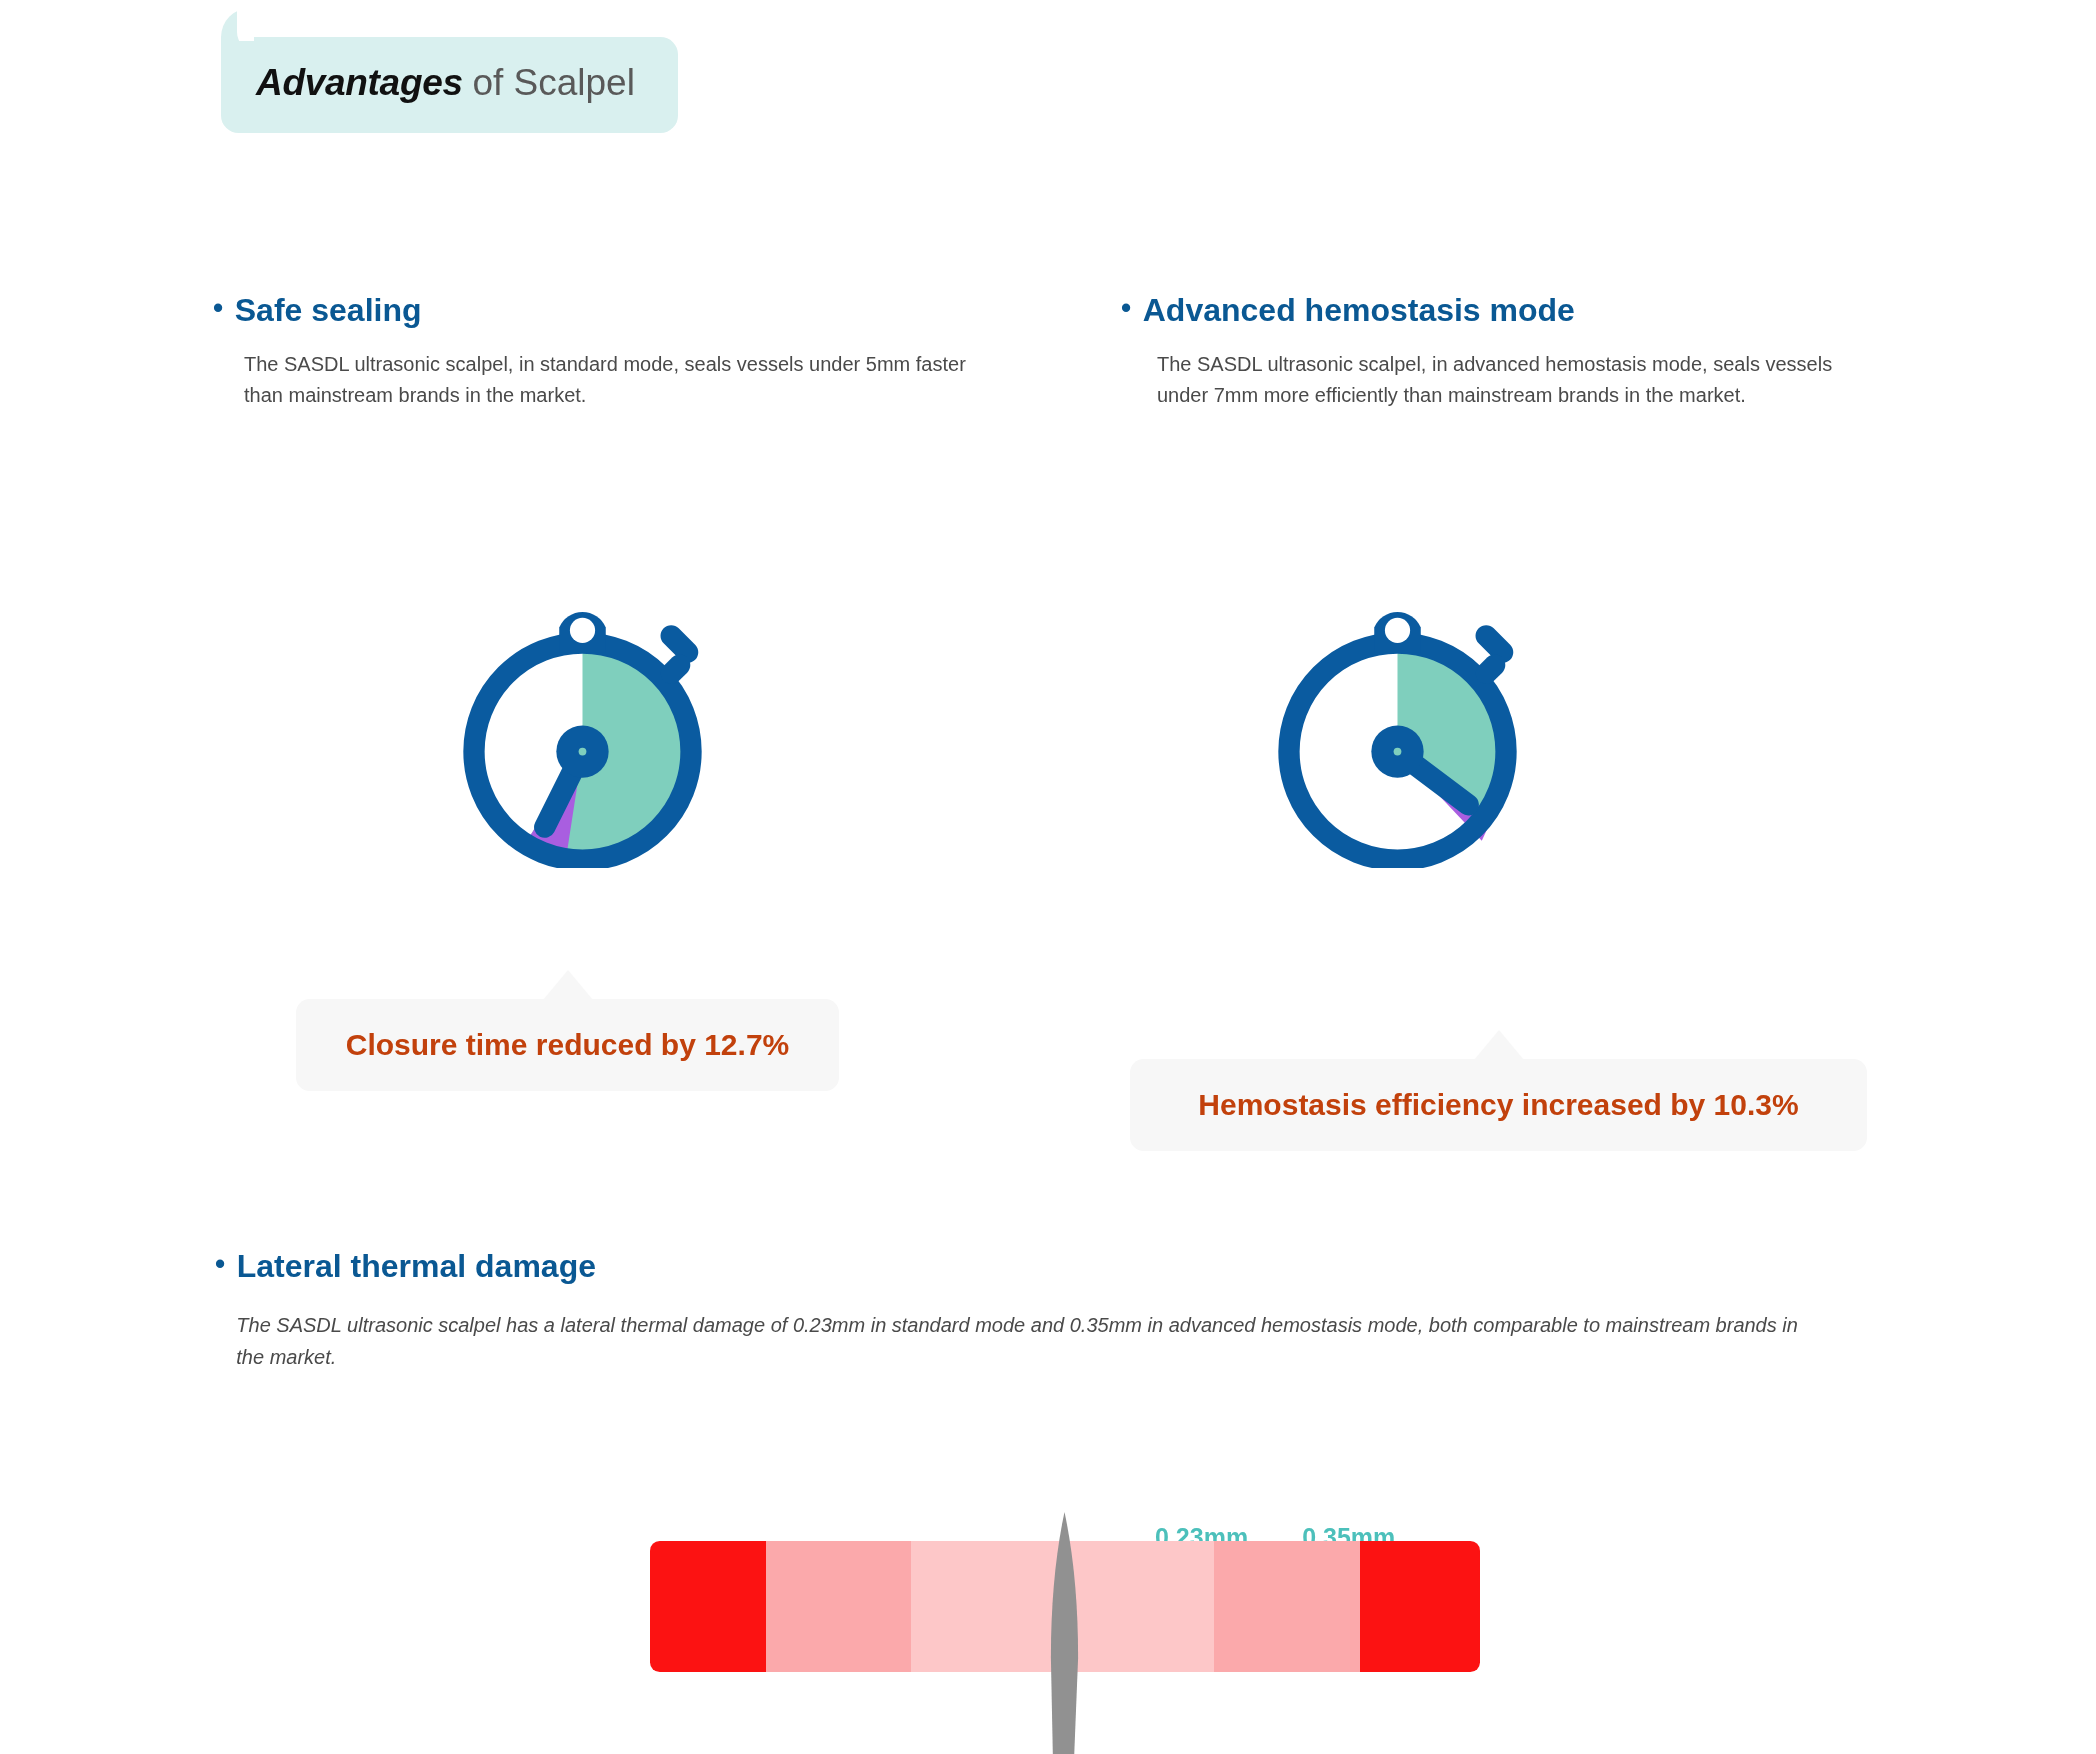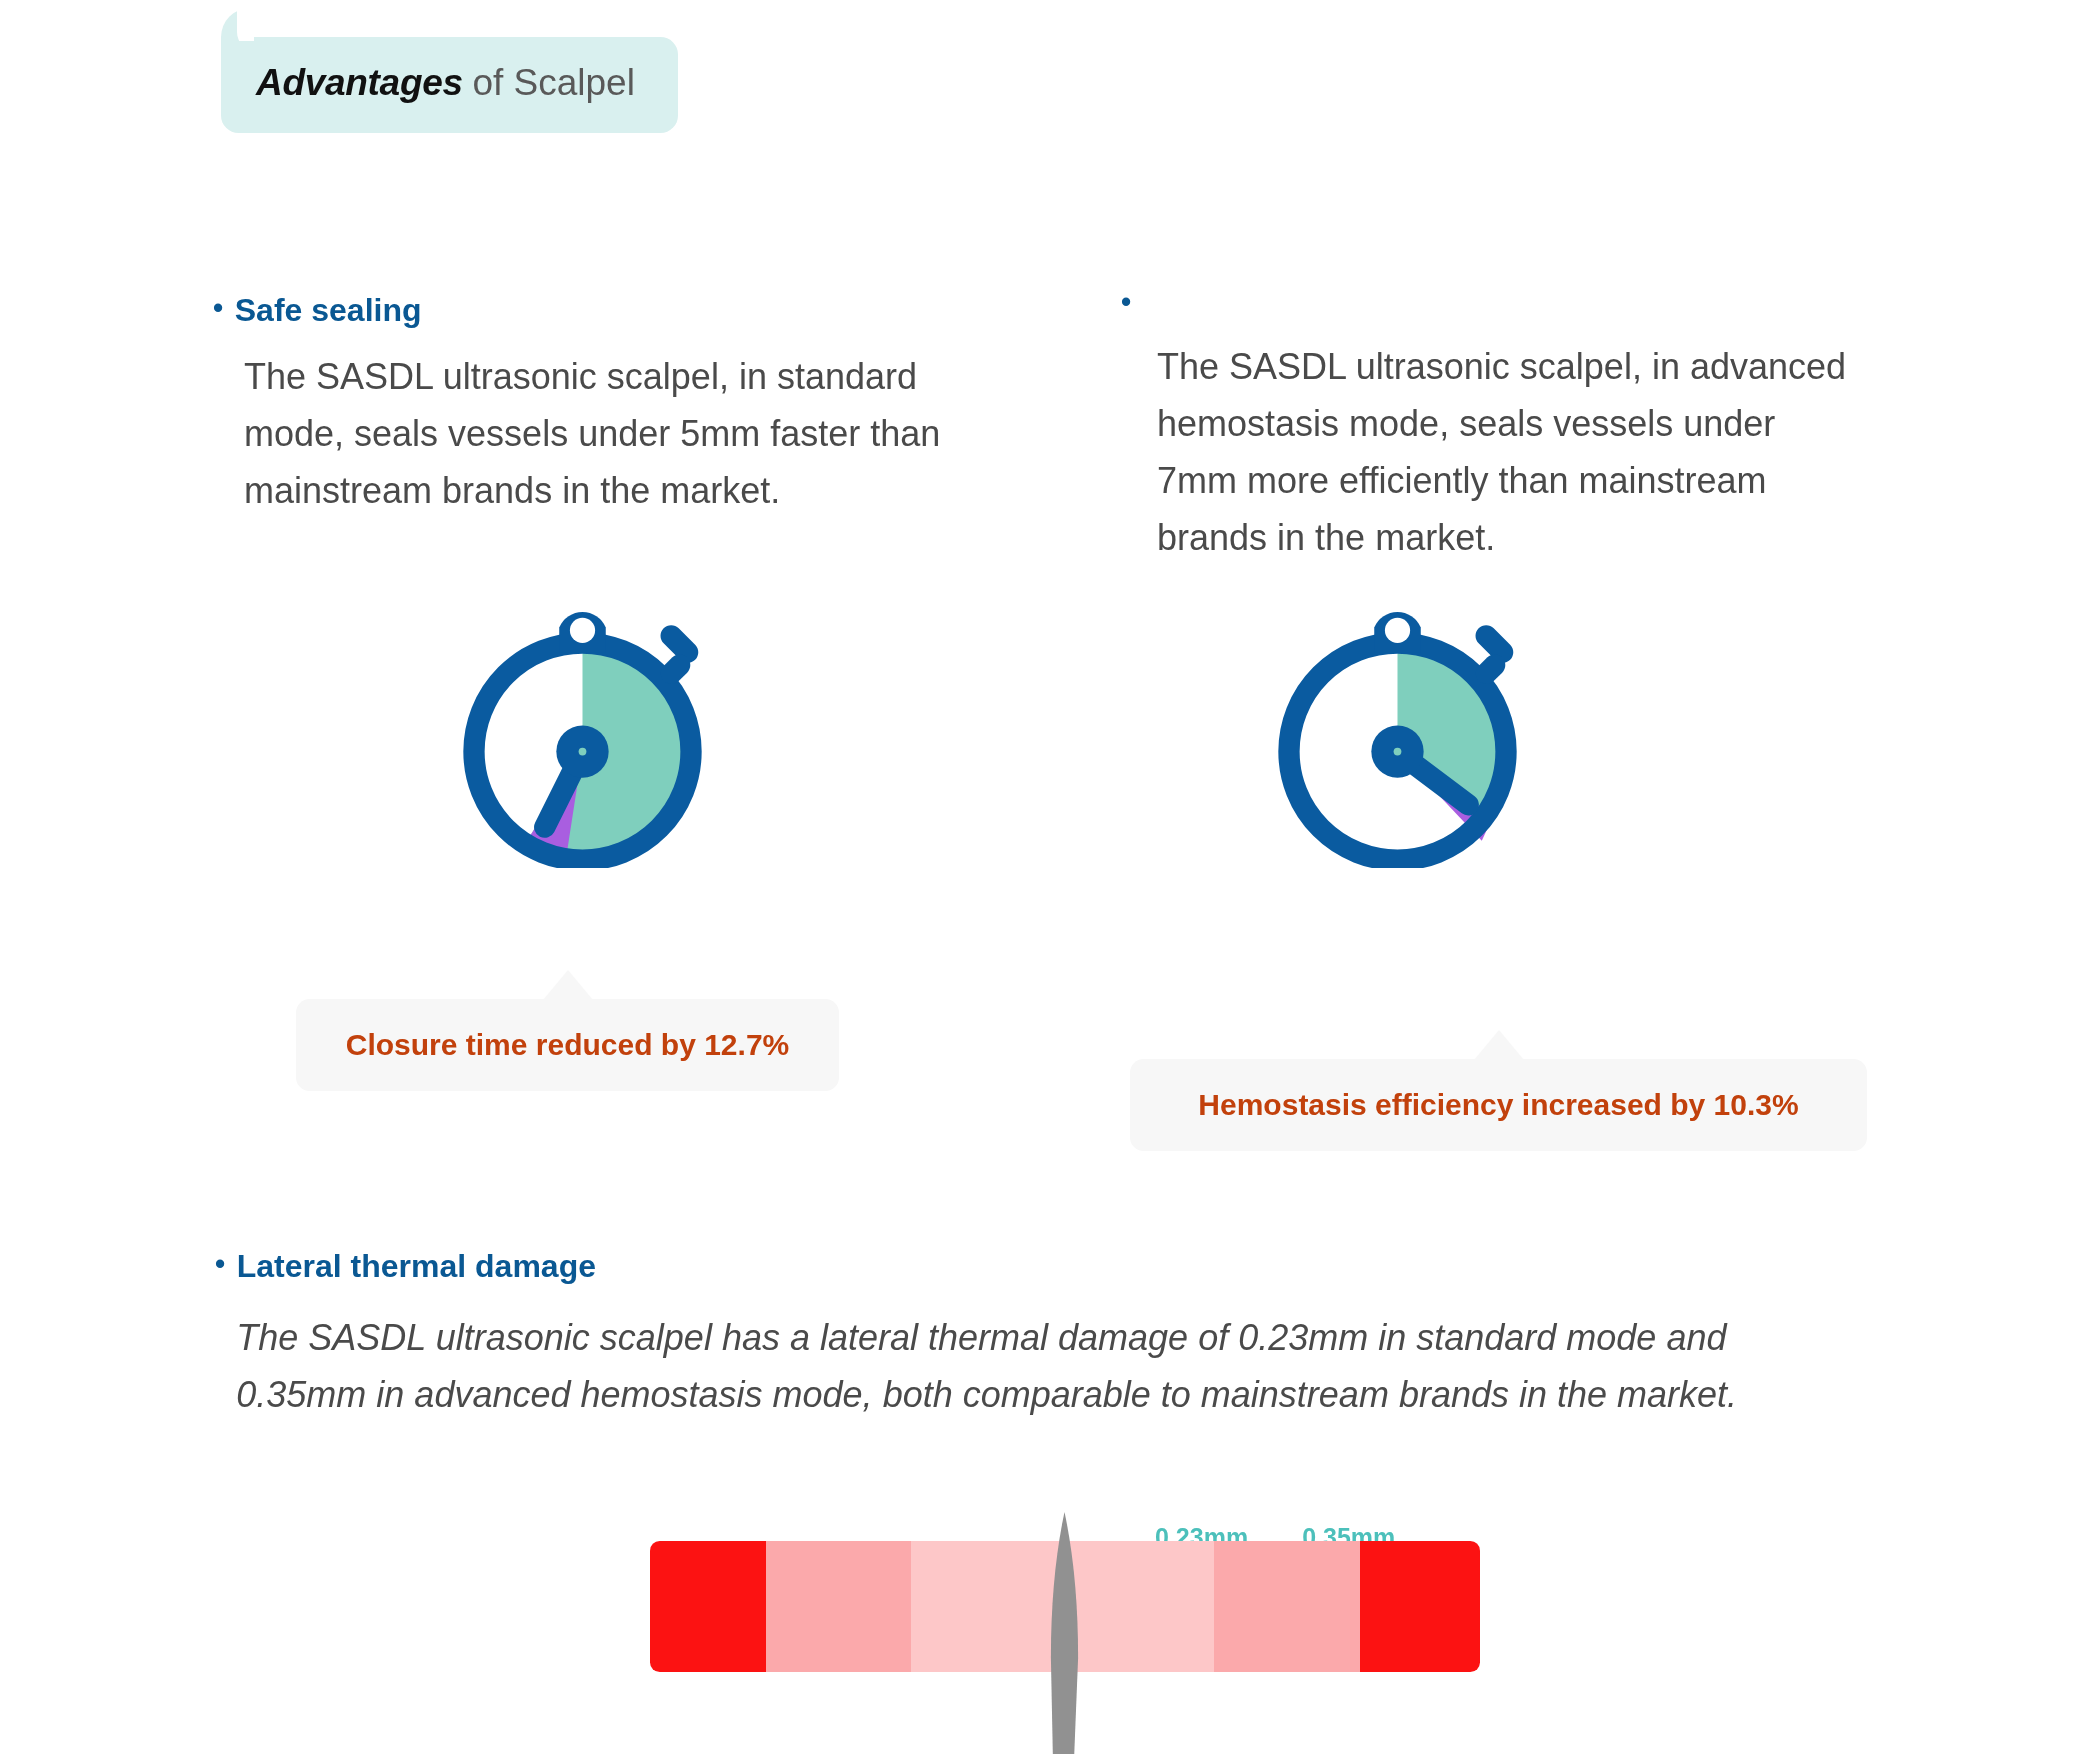--- a/index.html
+++ b/index.html
@@ -76,21 +76,21 @@
   .feat-bullet {
     font-size: 29px;
     line-height: 1;
     color: #0a5893;
     margin-right: 11.6px;
     transform: translateY(-2.9px);
   }
   .feat-body {
     margin-top: 19.4px;
     margin-left: 31px;
-    font-size: 36px;
+    font-size: 20px;
     line-height: 1.58;
     color: #4a4a4a;
     max-width: 737px;
   }
   .col-right .feat-body { max-width: 708px; margin-left: 36px; }
 
   
   .watch { position: absolute; }
   .watch-1 { left: 442px;  top: 577px; }
   .watch-2 { left: 1257px; top: 577px; }
@@ -172,20 +172,21 @@
       <div class="feat-head">
         <span class="feat-bullet">•</span>
         <span>Safe sealing</span>
       </div>
       <div class="feat-body">The SASDL ultrasonic scalpel, in standard mode, seals vessels under 5mm faster than mainstream brands in the market.</div>
     </div>
 
     <div class="col col-right">
       <div class="feat-head">
         <span class="feat-bullet">•</span>
+        <span>Advanced hemostasis mode</span>
       </div>
       <div class="feat-body">The SASDL ultrasonic scalpel, in advanced hemostasis mode, seals vessels under 7mm more efficiently than mainstream brands in the market.</div>
     </div>
 
   </div>
 
   <svg class="watch watch-1" width="281" height="291" viewBox="0 0 290 300">
 
     <path d="M145 180 L145 68 A112 112 0 1 1 86 275 Z" fill="#7fcfbd"></path>
 

